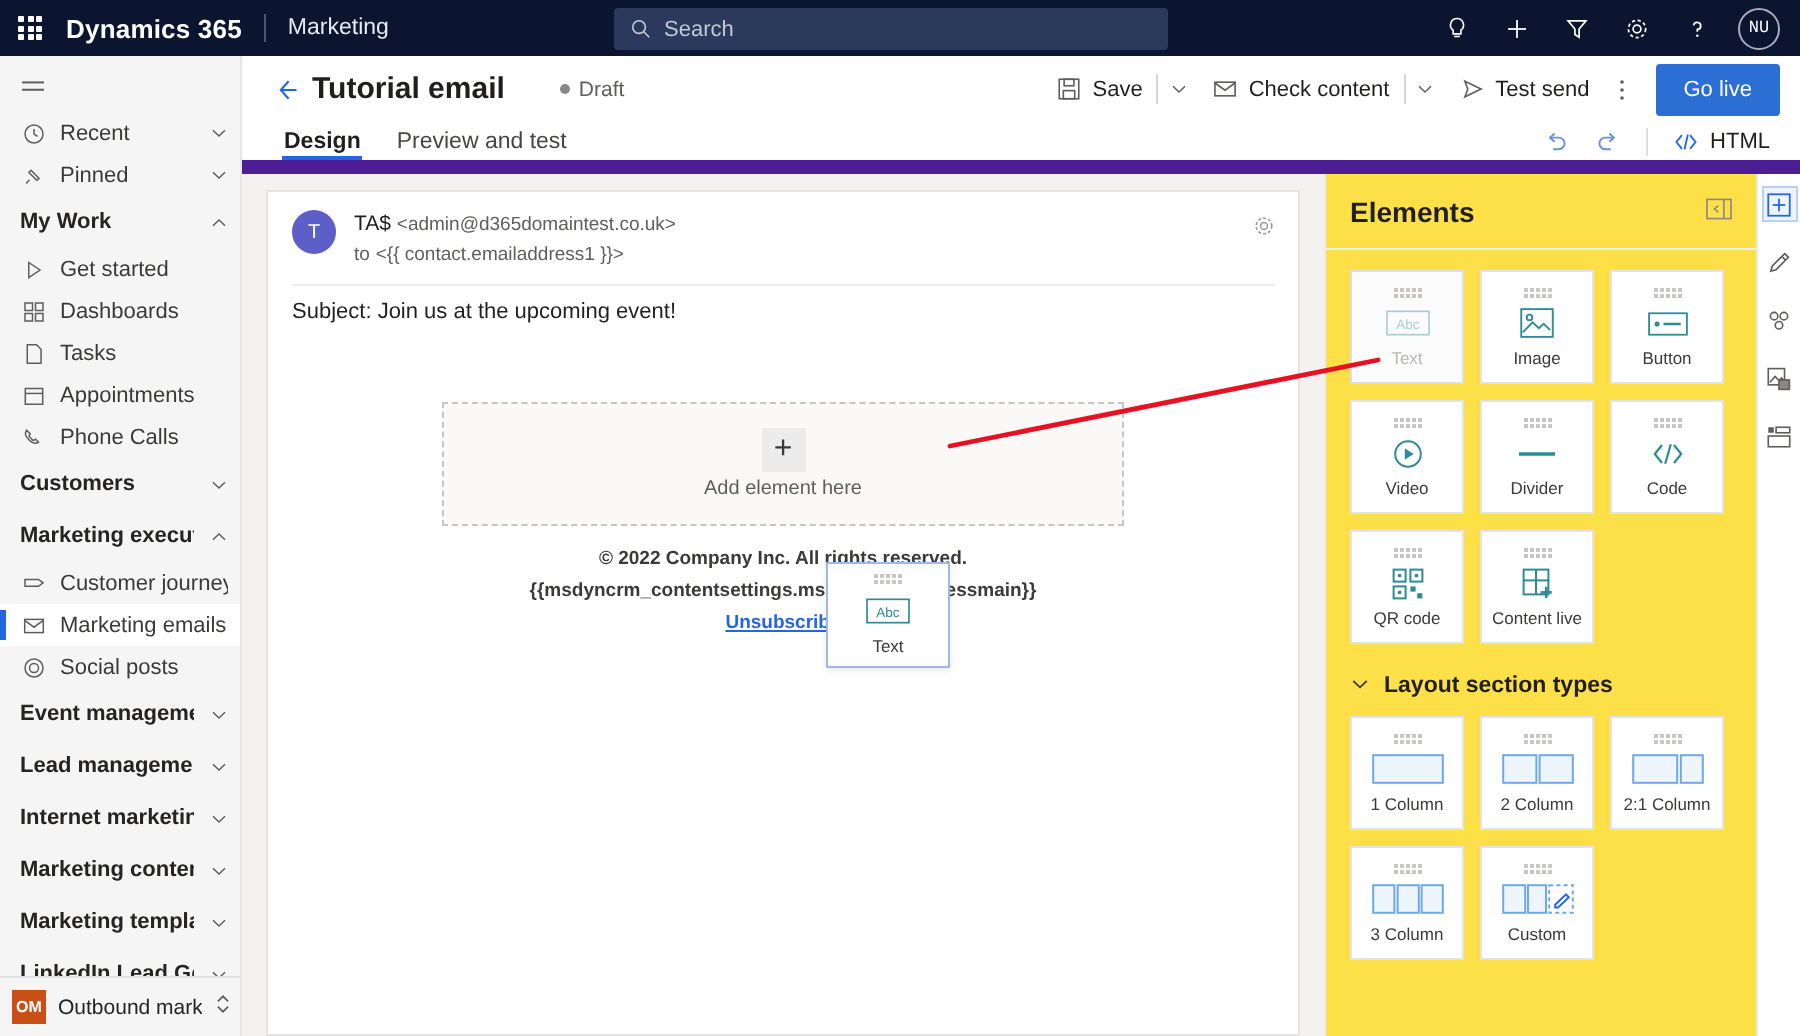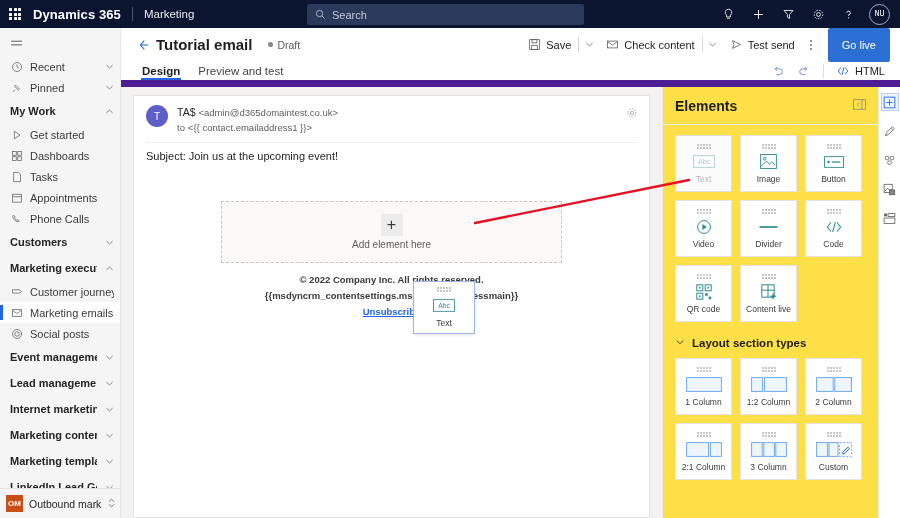--- a/index.html
+++ b/index.html
@@ -85,34 +85,34 @@
 
   
   .main { flex: 1 1 auto; display: flex; flex-direction: column; min-width: 0; background: #fff; }
 
   .cmdbar {
     height: 33px; flex: 0 0 33px; display: flex; align-items: center;
     padding: 0 10px 0 12px; position: relative;
   }
   .back-arrow { width: 20px; display: flex; align-items: center; justify-content: center; color: #2266e3; cursor: pointer; }
   .rec-title { font-size: 15px; font-weight: bold; margin-left: 3px; color: #201f1e; }
-  .draft-wrap { display: flex; align-items: center; gap: 4px; margin-left: 16px; }
+  .draft-wrap { display: flex; align-items: center; gap: 4px; margin-left: 28px; }
   .draft-dot { width: 5px; height: 5px; border-radius: 50%; background: #8a8886; }
   .draft-lbl { font-size: 10.5px; color: #605e5c; }
   .cmd-right { margin-left: auto; display: flex; align-items: center; gap: 0; }
   .cmd-btn {
     display: flex; align-items: center; gap: 5px; height: 26px; padding: 0 7px;
     font-size: 11px; color: #201f1e; cursor: pointer; white-space: nowrap;
   }
   .cmd-split { display: flex; align-items: center; }
   .cmd-split .divv { width: 1px; height: 15px; background: #d6d6d6; }
   .cmd-caret { width: 20px; height: 26px; display: flex; align-items: center; justify-content: center; cursor: pointer; }
   .cmd-dots { width: 18px; height: 26px; display: flex; align-items: center; justify-content: center; cursor: pointer; letter-spacing: 0; }
   .golive {
-    background: #2b6fd4; color: #fff; font-size: 11px; height: 34px;
+    background: #2b6fd4; color: #fff; font-size: 11px; height: 26px;
     display: flex; align-items: center; justify-content: center;
     padding: 0 14px; border-radius: 2px; margin-left: 8px; cursor: pointer;
   }
 
   .tabbar {
     height: 26px; flex: 0 0 26px; display: flex; align-items: stretch;
     padding-left: 12px; border-bottom: 7px solid #4c1d95; position: relative;
   }
   .tab {
     display: flex; align-items: center; padding: 0 9px; font-size: 11.5px;
@@ -902,41 +902,20 @@
                     <i></i>
                   </div>
                 <div class="el-icon">
                   <svg width="36" height="15" viewBox="0 0 36 15">
                     <rect x="0.6" y="0.6" width="34.8" height="13.8" fill="#eef5fd" stroke="#6ea8e8" stroke-width="1"></rect>
                   </svg>
                 </div>
                 <div class="el-label">1 Column</div>
               </div>
 
-              <div class="el-card">
-                <div class="grip">
-                    <i></i>
-                    <i></i>
-                    <i></i>
-                    <i></i>
-                    <i></i>
-                    <i></i>
-                    <i></i>
-                    <i></i>
-                    <i></i>
-                    <i></i>
-                  </div>
-                <div class="el-icon">
-                  <svg width="36" height="15" viewBox="0 0 36 15">
-                    <rect x="0.6" y="0.6" width="11" height="13.8" fill="#eef5fd" stroke="#6ea8e8" stroke-width="1"></rect>
-                    <rect x="13.4" y="0.6" width="22" height="13.8" fill="#eef5fd" stroke="#6ea8e8" stroke-width="1"></rect>
-                  </svg>
-                </div>
-                <div class="el-label">1:2 Column</div>
-              </div>
 
               <div class="el-card">
                 <div class="grip">
                     <i></i>
                     <i></i>
                     <i></i>
                     <i></i>
                     <i></i>
                     <i></i>
                     <i></i>

